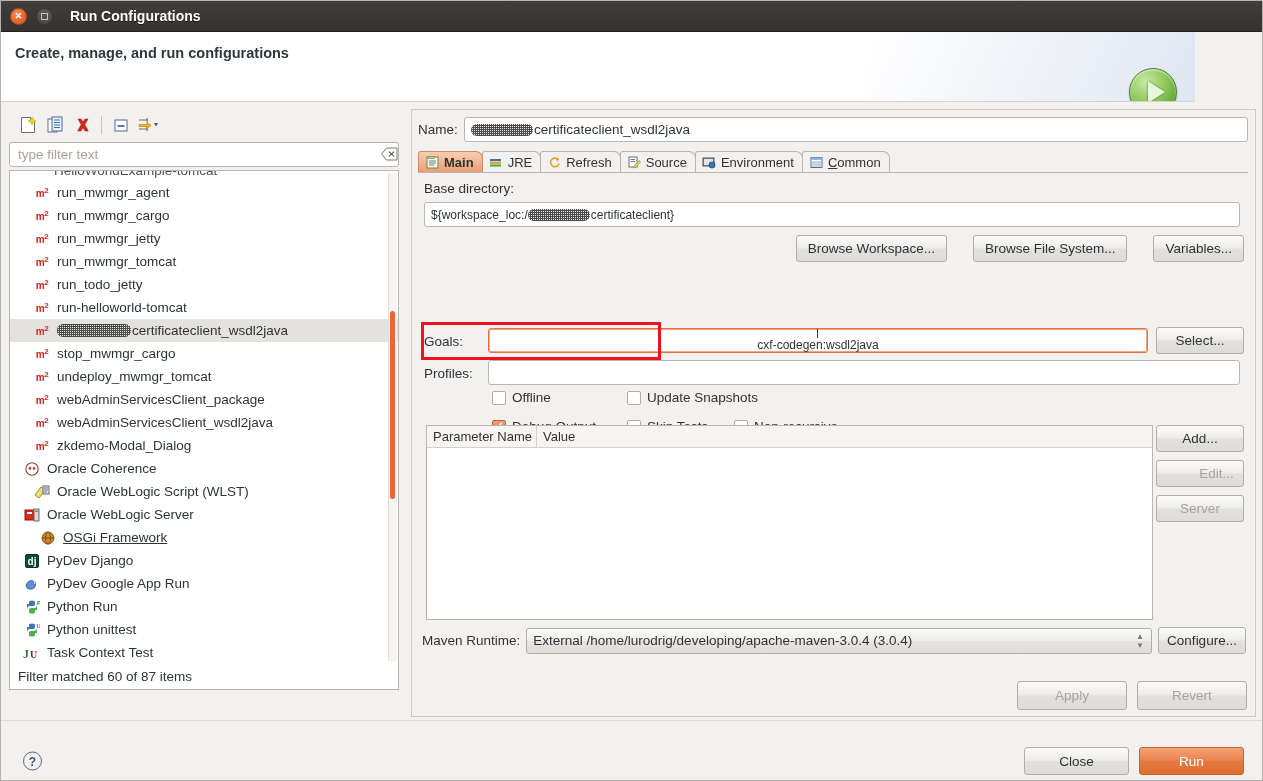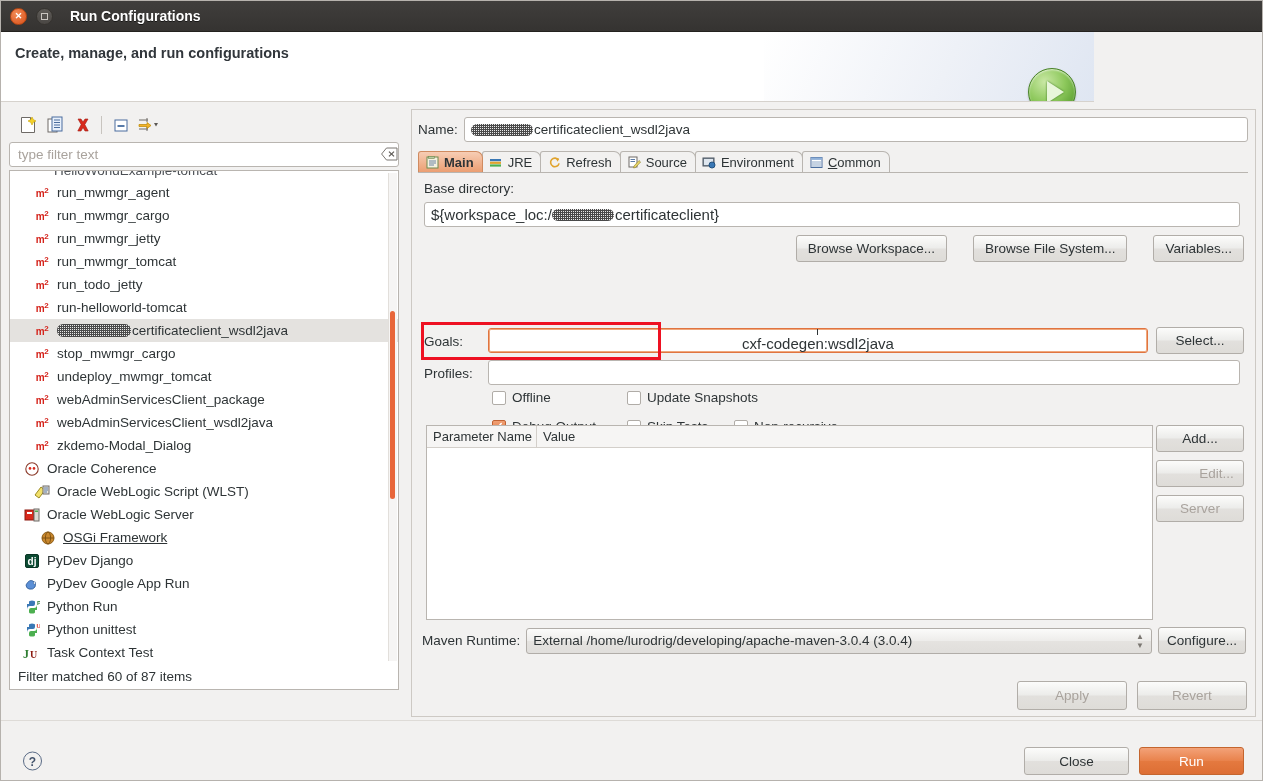--- a/index.html
+++ b/index.html
@@ -46,21 +46,21 @@
     width: 7px; height: 7px; border: 1.5px solid #c9c5c0; background: transparent;
   }
   .titlebar-title {
     color: #ffffff; font-weight: bold; font-size: 14px;
     margin-left: 17px;
     text-shadow: 0 1px 0 rgba(0,0,0,0.6);
   }
 
   
   .header {
-    position: absolute; left: 0; top: 31px; width: 1093px; height: 70px;
+    position: absolute; left: 0; top: 31px; width: 1194px; height: 70px;
     background: #ffffff;
     border-bottom: 1px solid #d6d2cd;
     overflow: hidden;
   }
   .header-gloss {
     position: absolute; right: 0; top: 0; width: 330px; height: 70px;
     background: linear-gradient(115deg, #ffffff 0%, #eef1f7 55%, #dfe6f2 100%);
   }
   .header-title {
     position: absolute; left: 14px; top: 13px;
@@ -221,21 +221,21 @@
   .tab u { text-decoration: underline; }
 
   .tabpage {
     position: absolute; left: 6px; top: 62px; width: 830px; height: 478px;
   }
   .fld-label { font-size: 13.5px; color: #2e3436; }
   .txt-input {
     height: 25px; border: 1px solid #b9b5b0; border-radius: 3px;
     background: #ffffff; padding: 0 6px;
     display: flex; align-items: center;
-    font-size: 15px; color: #2e3436;
+    font-size: 12px; color: #2e3436;
   }
   .btn {
     height: 27px; padding: 0 11px;
     border: 1px solid #b1ada8; border-radius: 3px;
     background: linear-gradient(to bottom, #fcfcfb 0%, #ececea 48%, #e2e0dd 52%, #dedcd8 100%);
     font-family: "Liberation Sans", sans-serif; font-size: 13.5px; color: #2e3436;
     display: inline-flex; align-items: center; justify-content: center;
     cursor: default;
   }
   .btn.disabled { color: #a9a39d; }

